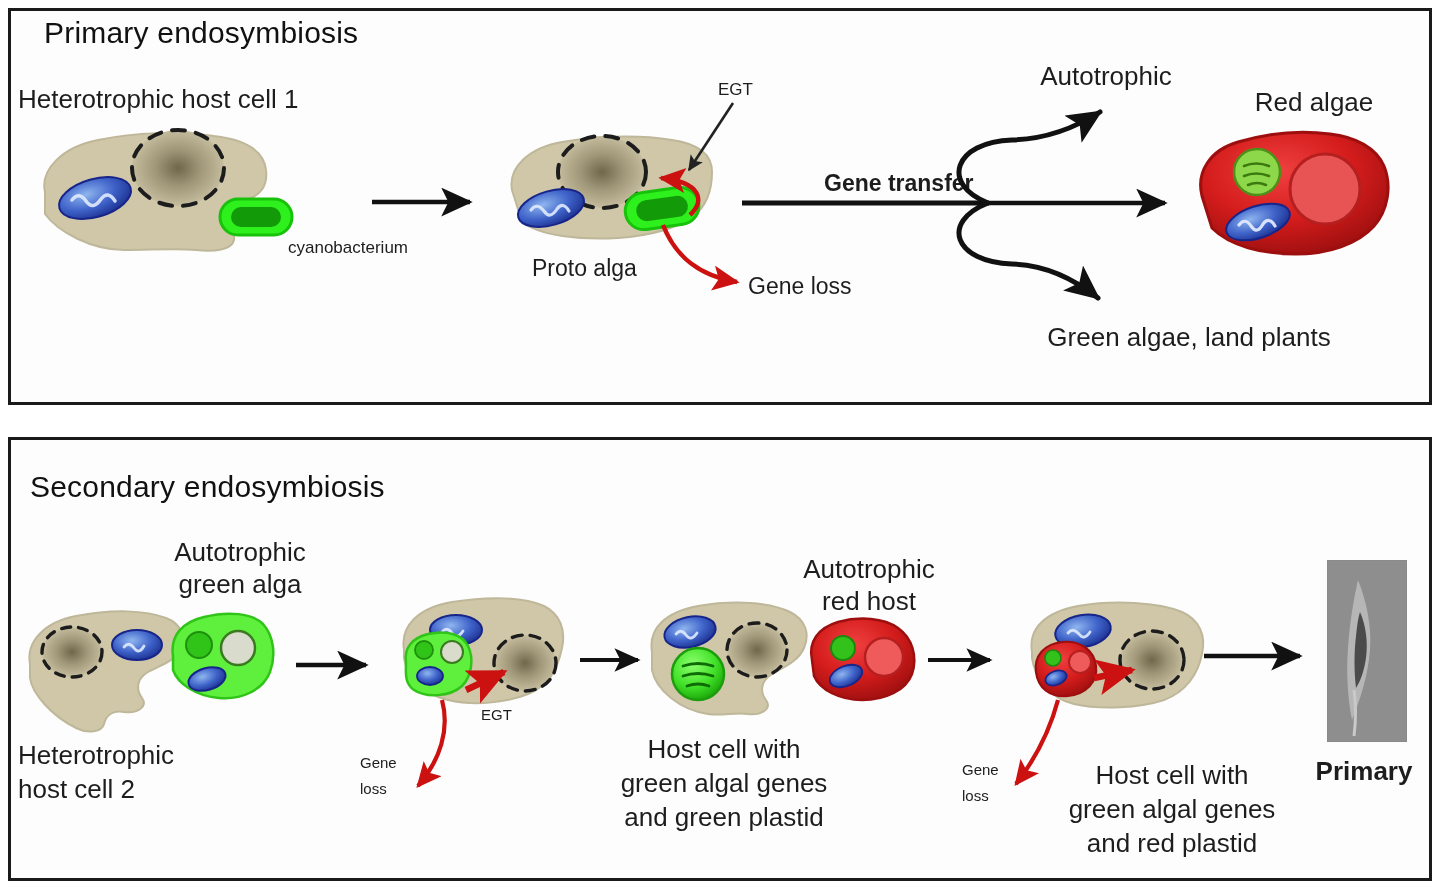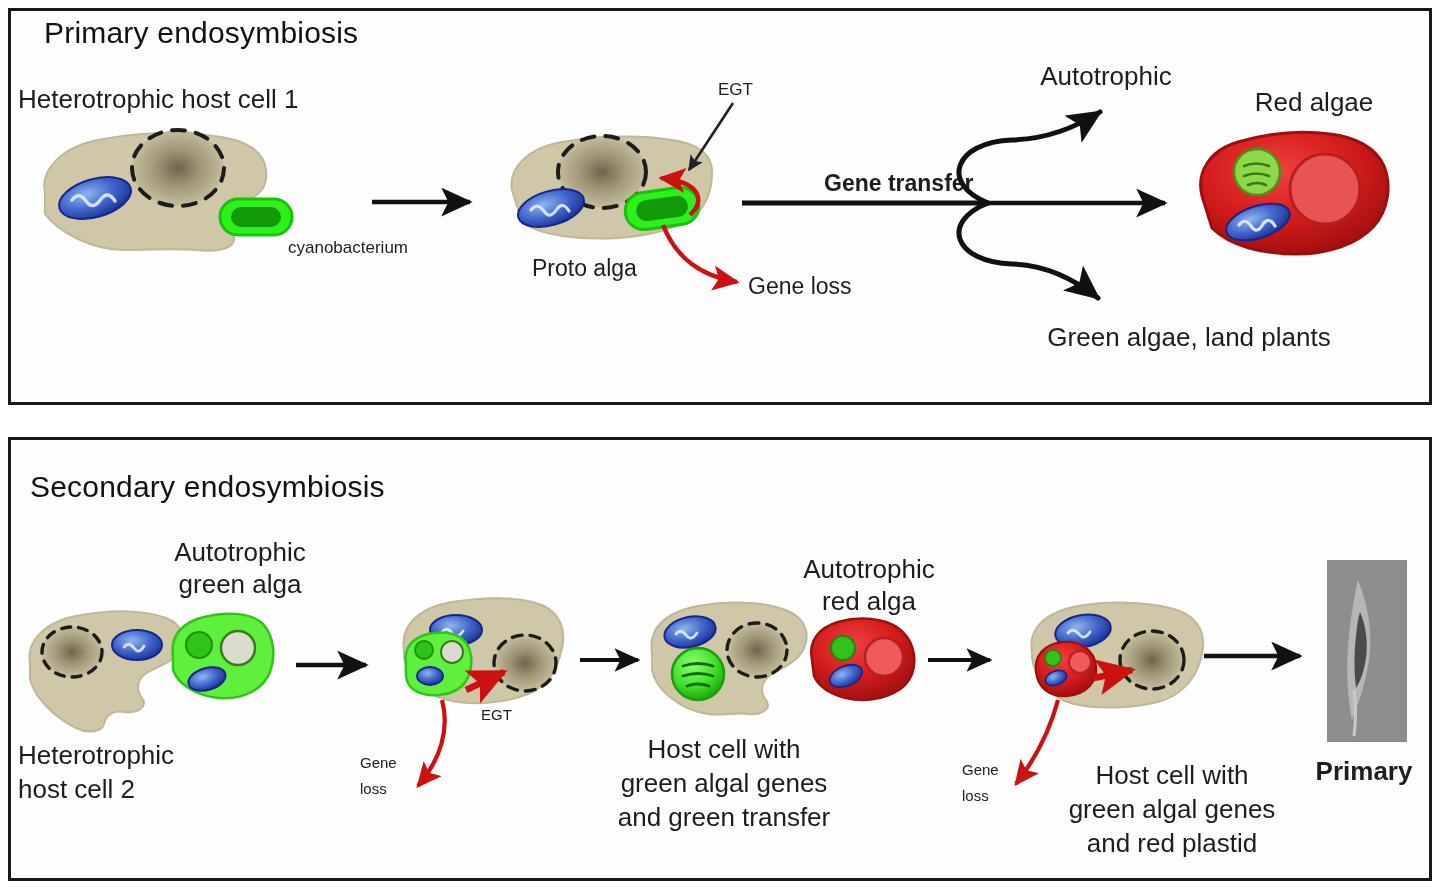--- a/index.html
+++ b/index.html
@@ -89,24 +89,24 @@
   <div class="lbl t-big" style="left:18px;top:741px;">Heterotrophic</div>
   <div class="lbl t-big" style="left:18px;top:775px;">host cell 2</div>
 
   <div class="lbl t-xs" style="left:481px;top:707px;">EGT</div>
 
   <div class="lbl t-xs" style="left:360px;top:755px;">Gene</div>
   <div class="lbl t-xs" style="left:360px;top:781px;">loss</div>
 
   <div class="lbl t-big c" style="left:724px;top:735px;">Host cell with</div>
   <div class="lbl t-big c" style="left:724px;top:769px;">green algal  genes</div>
-  <div class="lbl t-big c" style="left:724px;top:803px;">and green transfer</div>
+  <div class="lbl t-big c" style="left:724px;top:803px;">and green plastid</div>
 
   <div class="lbl t-big c" style="left:869px;top:555px;">Autotrophic</div>
-  <div class="lbl t-big c" style="left:869px;top:587px;">red  alga</div>
+  <div class="lbl t-big c" style="left:869px;top:587px;">red  host</div>
 
   <div class="lbl t-xs" style="left:962px;top:762px;">Gene</div>
   <div class="lbl t-xs" style="left:962px;top:788px;">loss</div>
 
   <div class="lbl t-big c" style="left:1172px;top:761px;">Host cell with</div>
   <div class="lbl t-big c" style="left:1172px;top:795px;">green algal  genes</div>
   <div class="lbl t-big c" style="left:1172px;top:829px;">and red plastid</div>
 
   <div class="diatom-box" style="left:1327px;top:560px;width:78px;height:180px;"></div>
 

